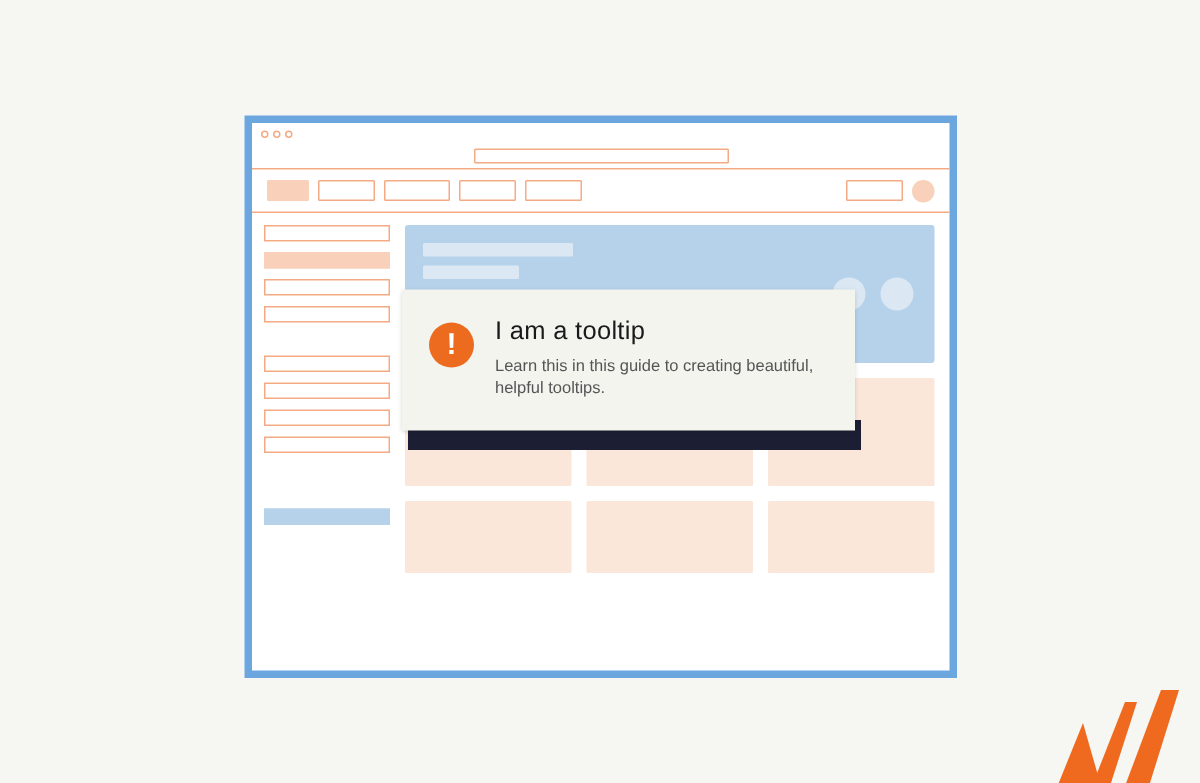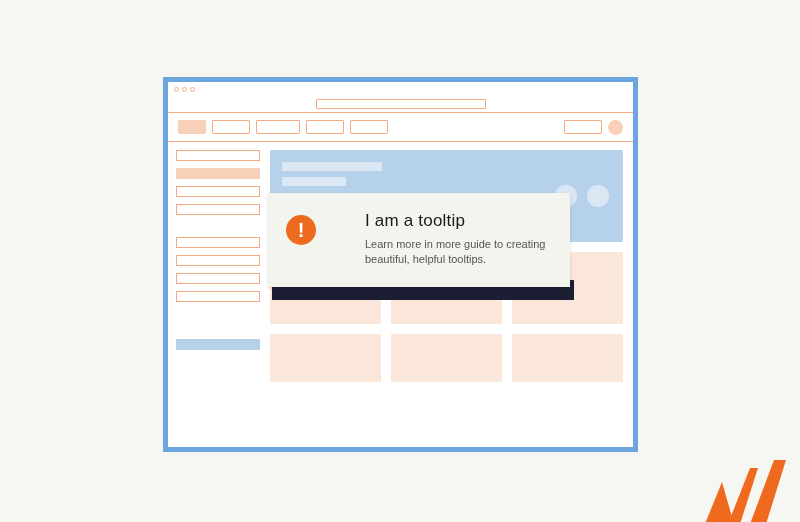--- a/index.html
+++ b/index.html
@@ -147,21 +147,21 @@
   .ticon {
     width: 30px; height: 30px; border-radius: 50%;
     background: #ec6b1f;
     display: flex; align-items: center; justify-content: center;
     flex-shrink: 0;
     color: #fff;
     font-weight: 700;
     font-size: 20px;
     margin-top: 4px;
   }
-  .ttext { flex: 1; margin-left: 35px; }
+  .ttext { flex: 1; }
   .ttitle {
     font-size: 17px;
     color: #1a1a1a;
     font-weight: 400;
     margin-bottom: 6px;
     letter-spacing: 0.2px;
   }
   .tdesc {
     font-size: 11px;
     line-height: 1.35;
@@ -240,21 +240,21 @@
 </div>
 
 <div class="shadowbar"></div>
 
 <div class="tooltip">
   <div class="ticon">
     <span>!</span>
   </div>
   <div class="ttext">
     <div class="ttitle">I am a tooltip</div>
-    <div class="tdesc">Learn more in more  guide to creating beautiful, helpful tooltips.</div>
+    <div class="tdesc">Learn this in this  guide to creating beautiful, helpful tooltips.</div>
   </div>
 </div>
 
 <svg class="logo" viewBox="0 0 90 70">
   <path d="M5 66 L22 24 L34 66 Z" fill="#ef6a1f"></path>
   <path d="M28 66 L50 10 L58 10 L40 66 Z" fill="#ef6a1f"></path>
   <path d="M50 66 L74 2 L86 2 L66 66 Z" fill="#ef6a1f"></path>
 </svg>
 
 </body></html>

